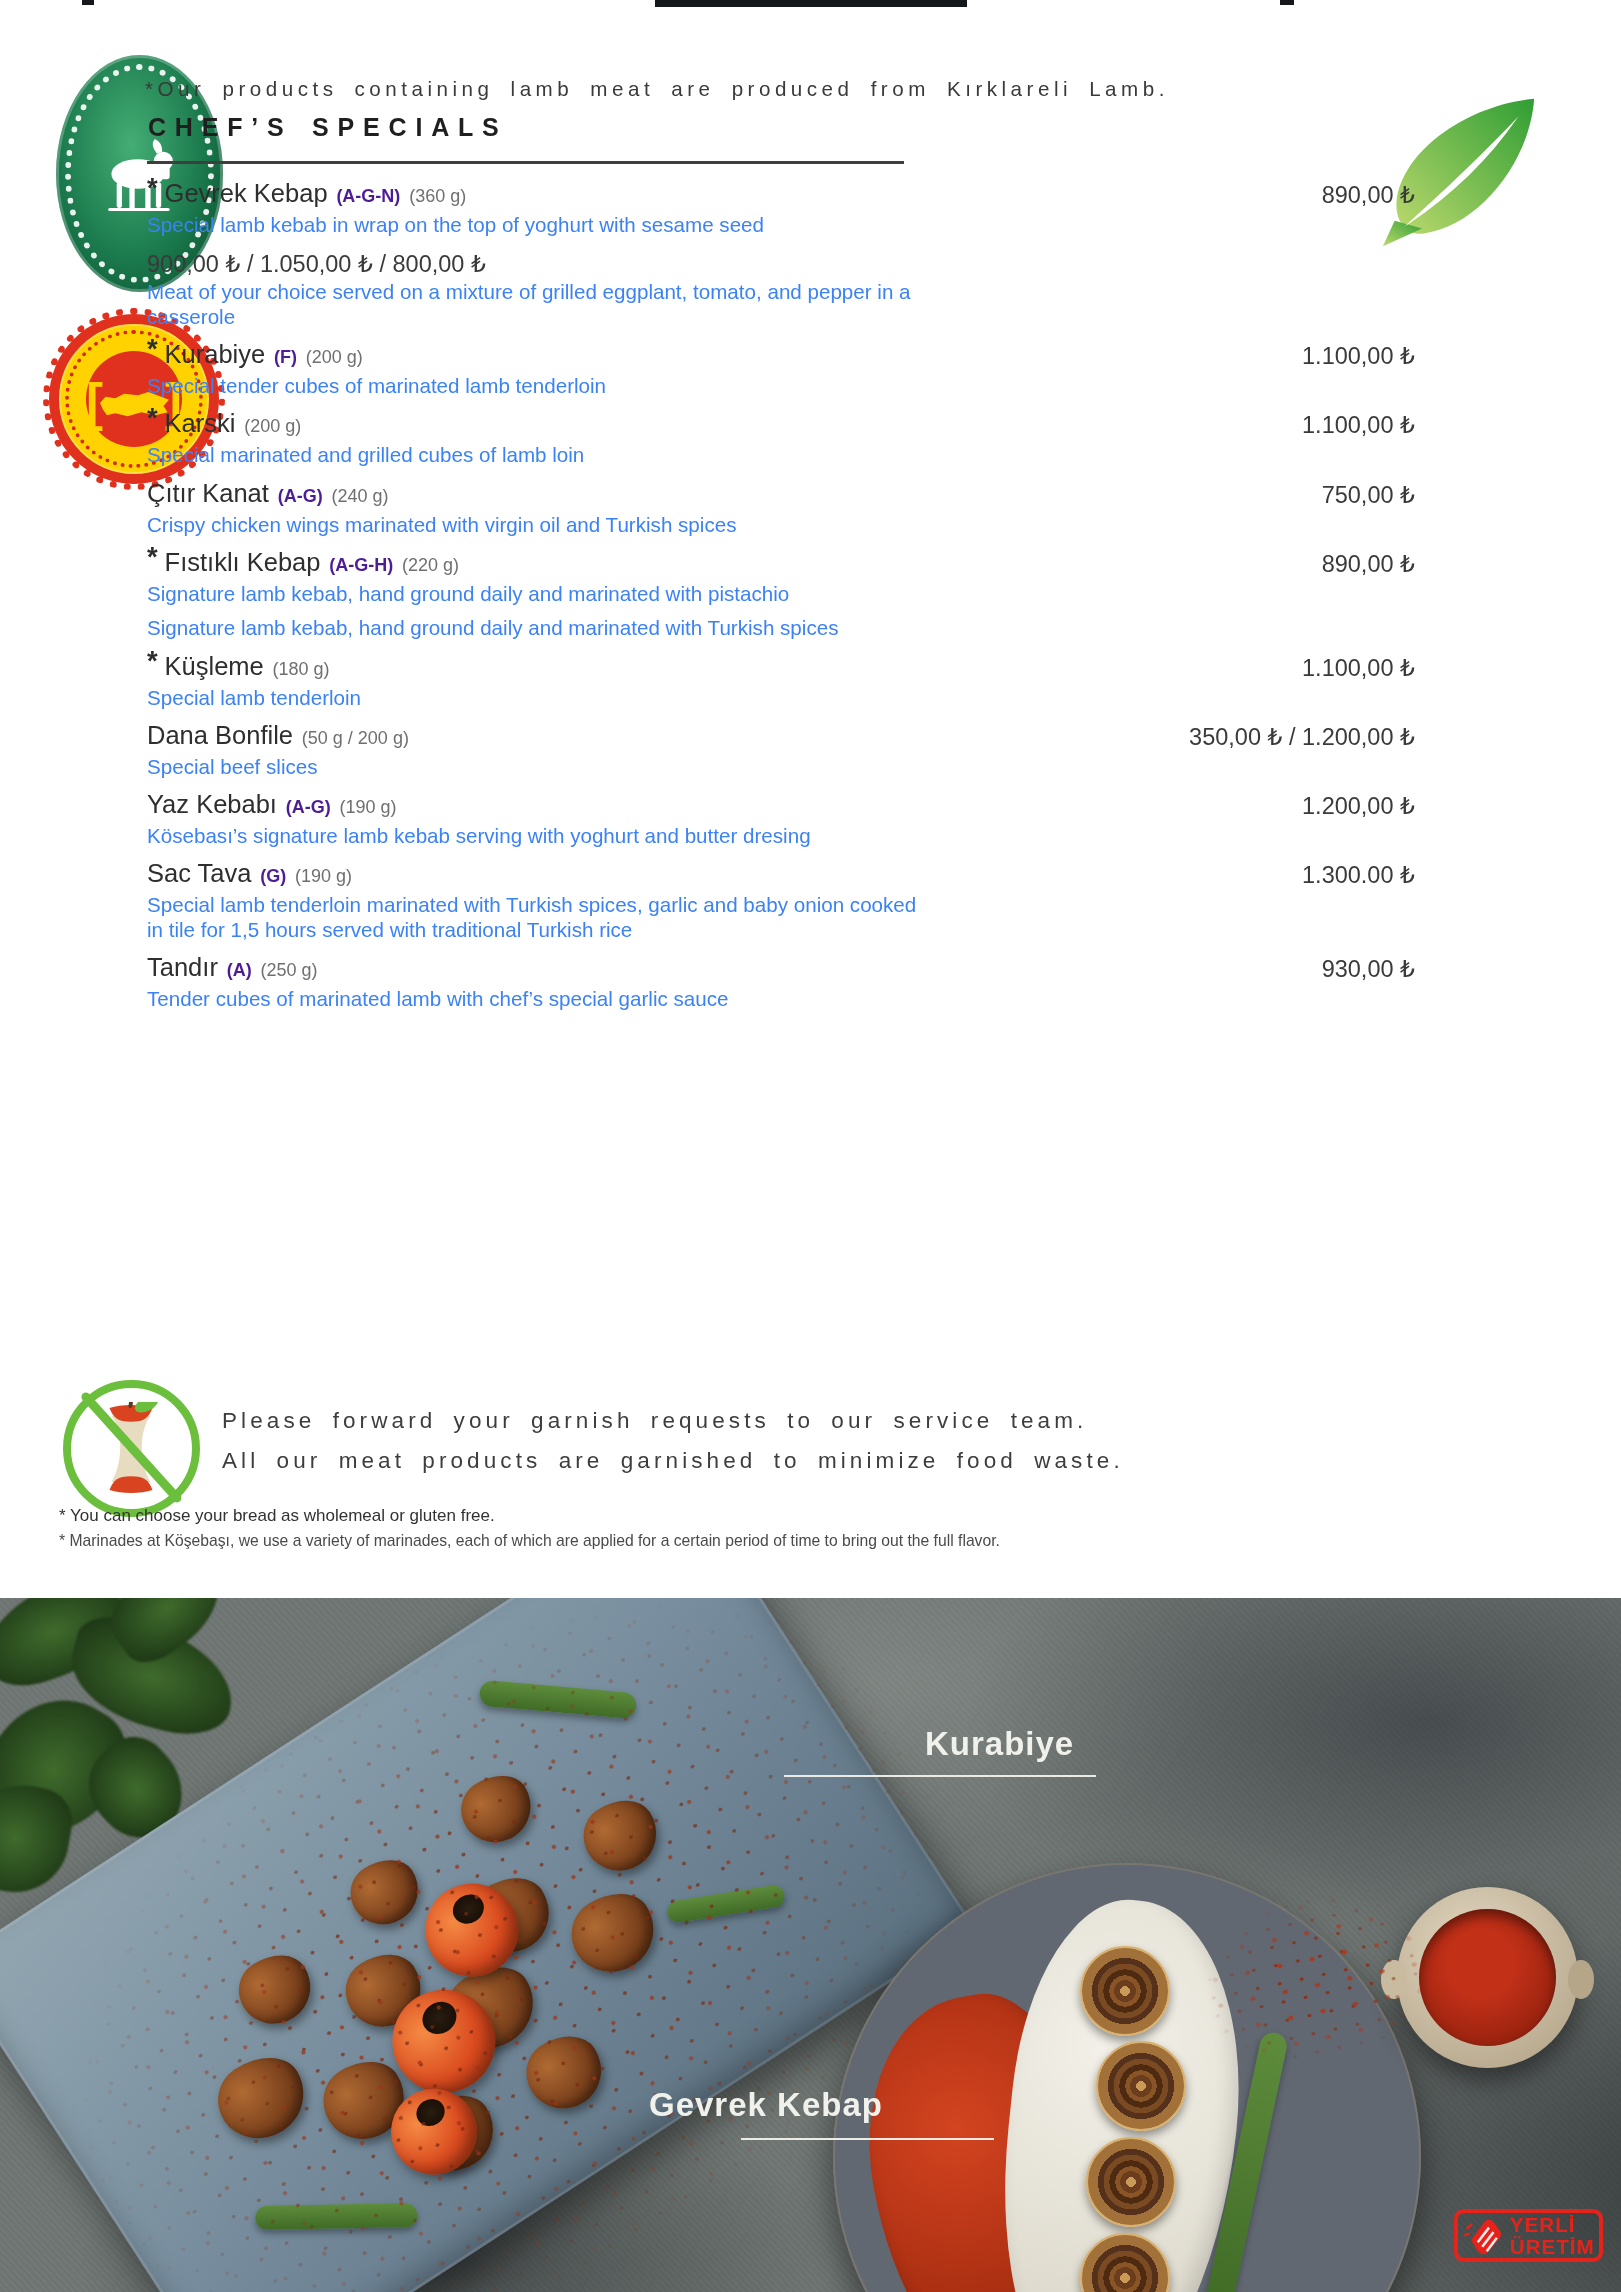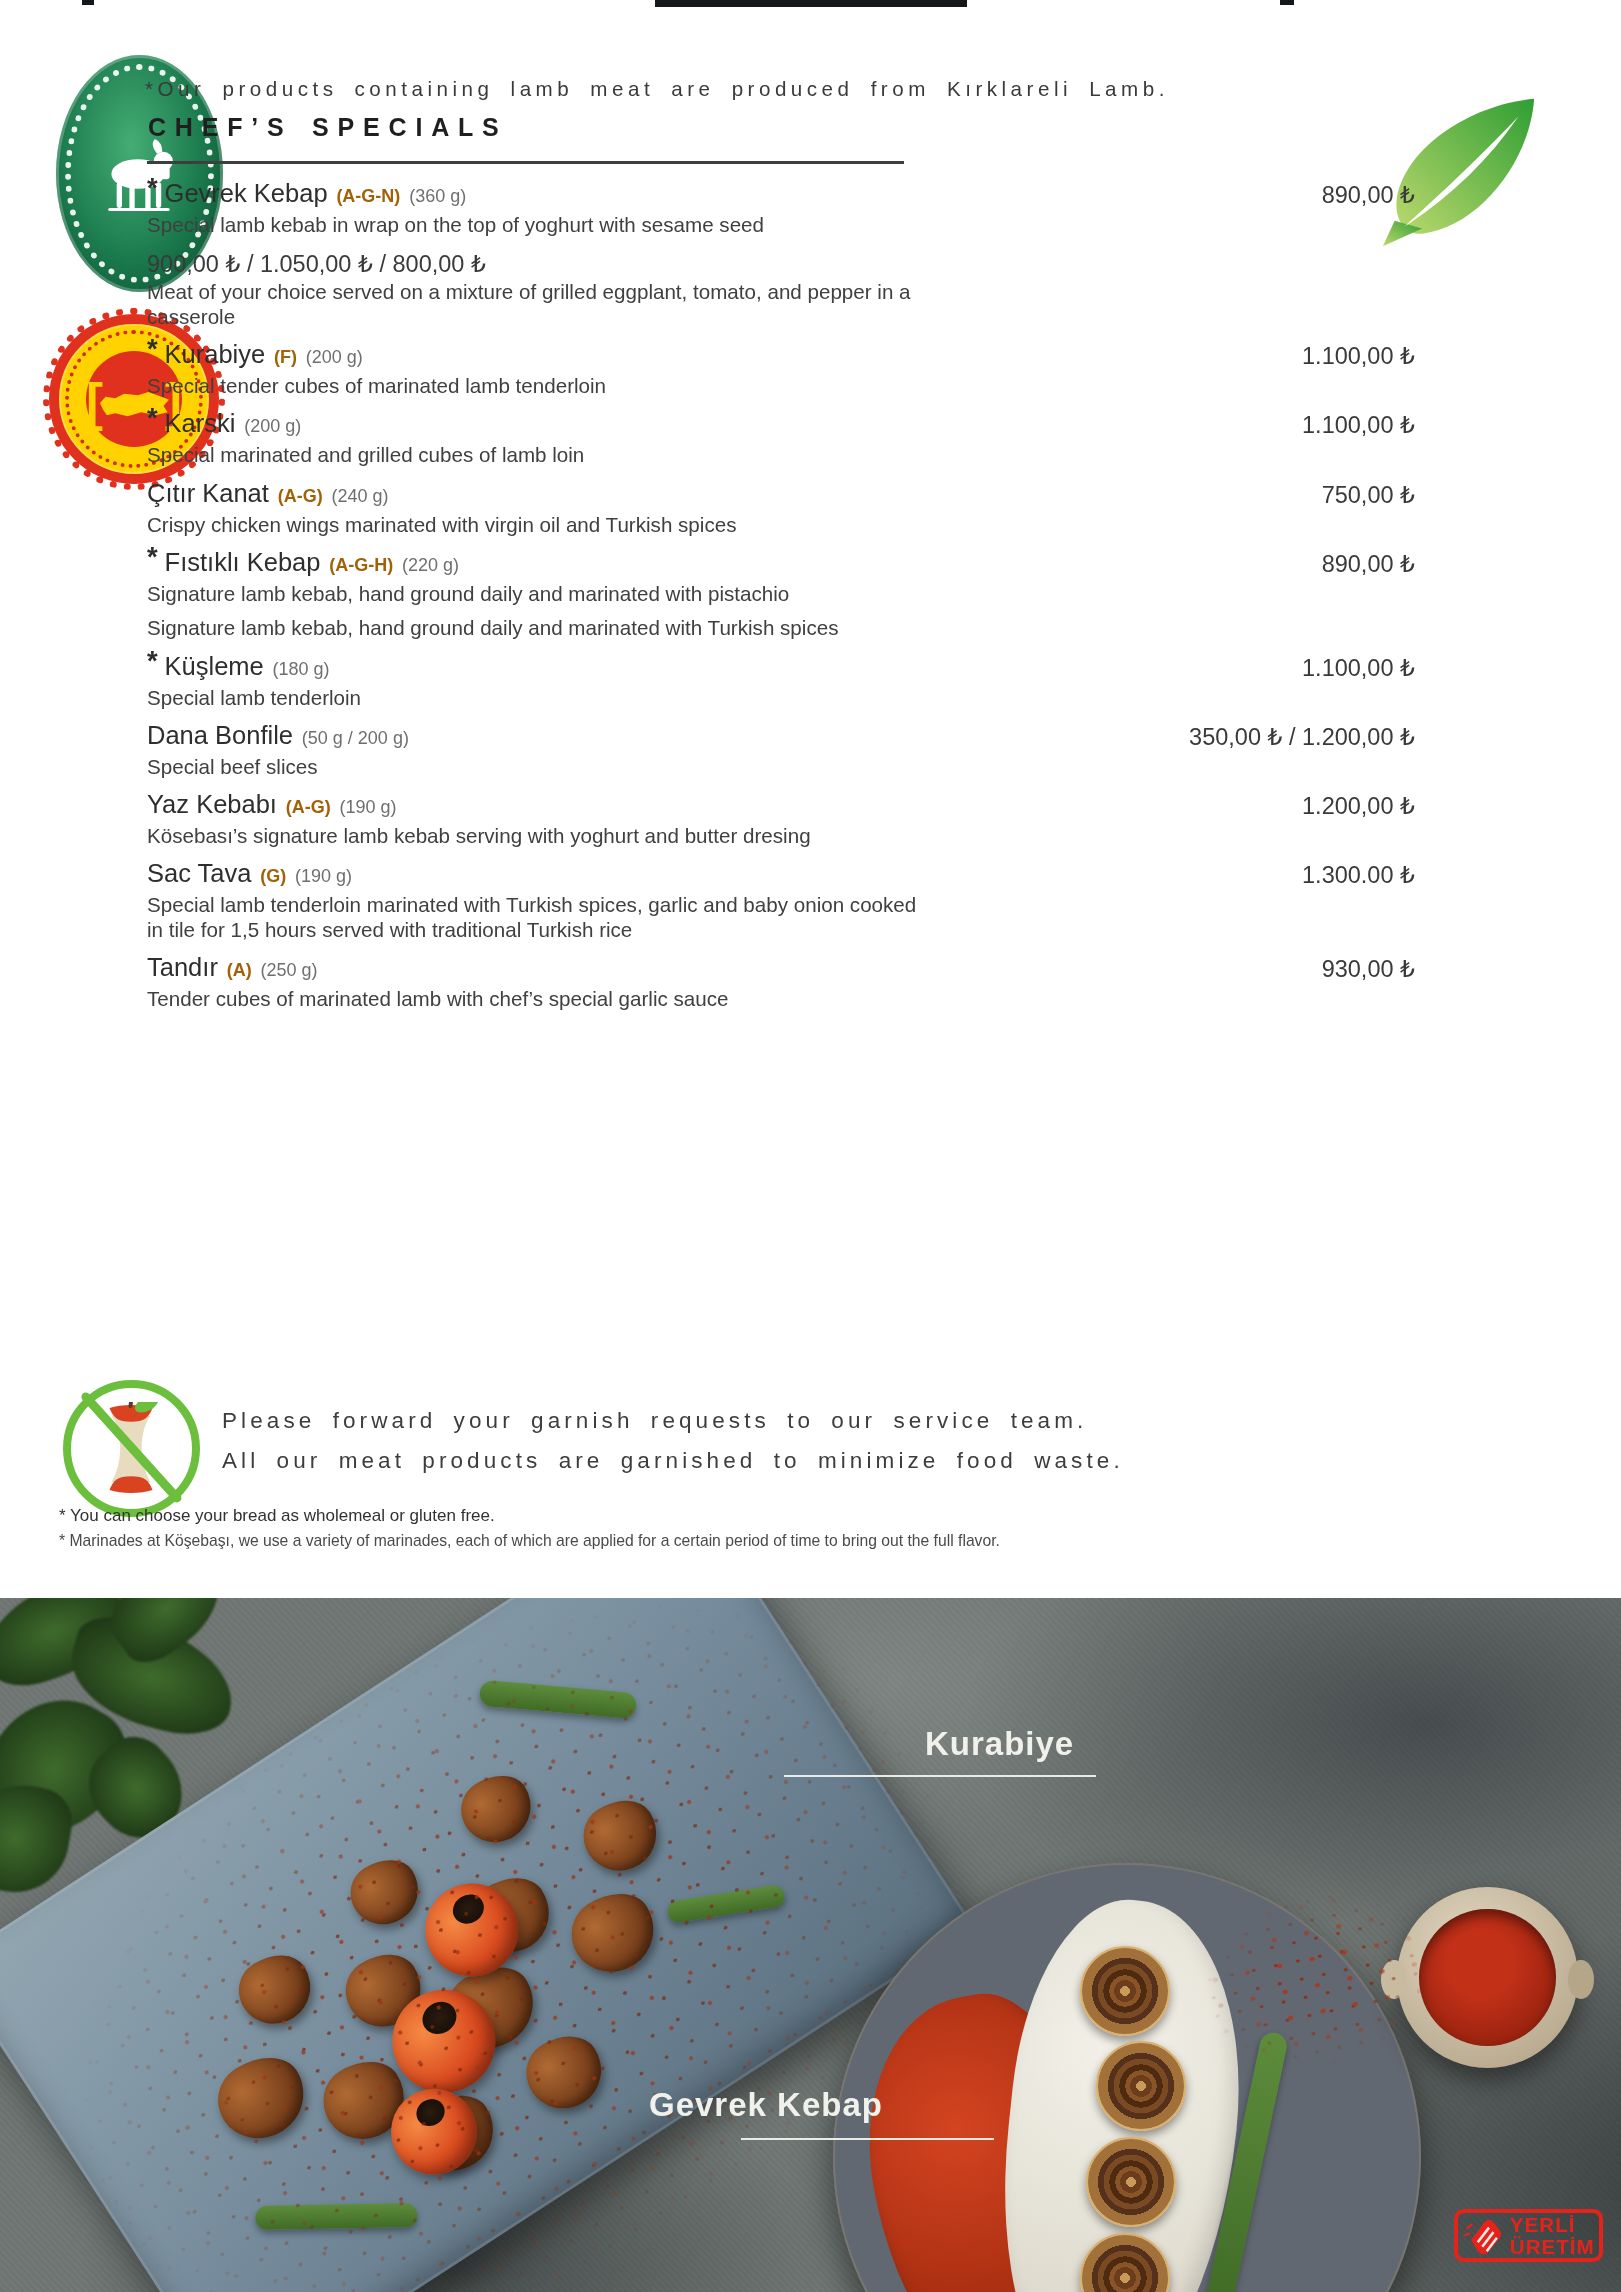--- a/index.html
+++ b/index.html
@@ -39,24 +39,24 @@
 
   
   .menu{position:absolute;left:147px;top:178px;width:1268px;}
   .menu-item{margin-bottom:9.8px;}
   .item-head{display:flex;justify-content:space-between;align-items:flex-start;line-height:30px;}
   .item-title{max-width:863px;color:#2e2e2e;}
   .name{font-size:25.5px;color:#2e2e2e;}
   .star{display:inline-block;transform:translateY(-4.9px);font-weight:bold;font-size:27.4px;margin-right:6.9px;color:#2e2e2e;}
   .t-seg{margin-left:8.8px;}
   .t-seg:empty{margin-left:0;display:none;}
-  .allergens,.extra{font-size:18px;font-weight:bold;color:#a16207;text-align:center;}
+  .allergens,.extra{font-size:18px;font-weight:bold;color:#4c1d95;text-align:center;}
   .weight{font-size:18px;color:#6f6f6f;}
   .item-price{font-size:23.5px;color:#3a3a3a;white-space:nowrap;padding-top:2px;}
-  .item-desc{font-size:20.6px;line-height:24.5px;color:#404040;max-width:784px;margin-top:1px;}
+  .item-desc{font-size:20.6px;line-height:24.5px;color:#3b82f6;max-width:784px;margin-top:1px;}
 
   
   .waste-icon{position:absolute;left:63px;top:1380px;width:137px;height:137px;}
   .waste-icon .ring{position:absolute;inset:0;border-radius:50%;border:8.8px solid #6cbf3c;}
   .waste-icon .slash{position:absolute;left:-3.9px;top:63px;width:145px;height:8.8px;background:#6cbf3c;
      transform:rotate(48deg);border-radius:4.9px;}
   .waste-icon svg{position:absolute;left:27.4px;top:21.6px;width:82px;height:94px;}
   .waste-text{position:absolute;left:222px;top:1401px;font-size:22.5px;color:#3d3d3d;
      letter-spacing:4.1px;word-spacing:6.9px;line-height:40px;}
 

